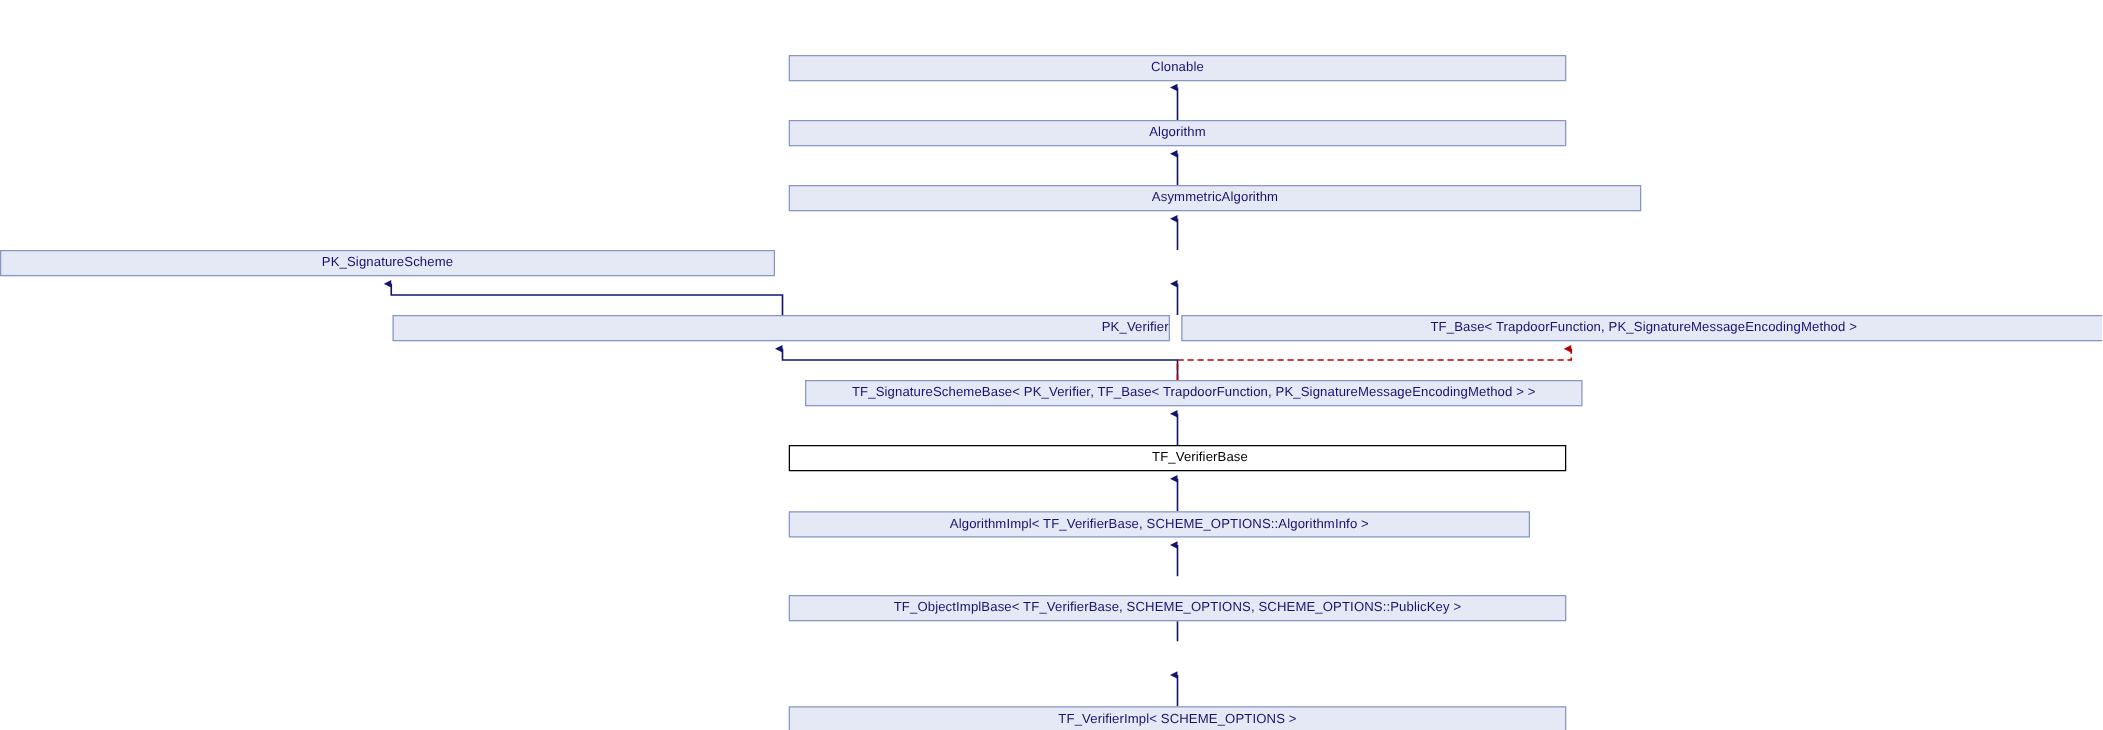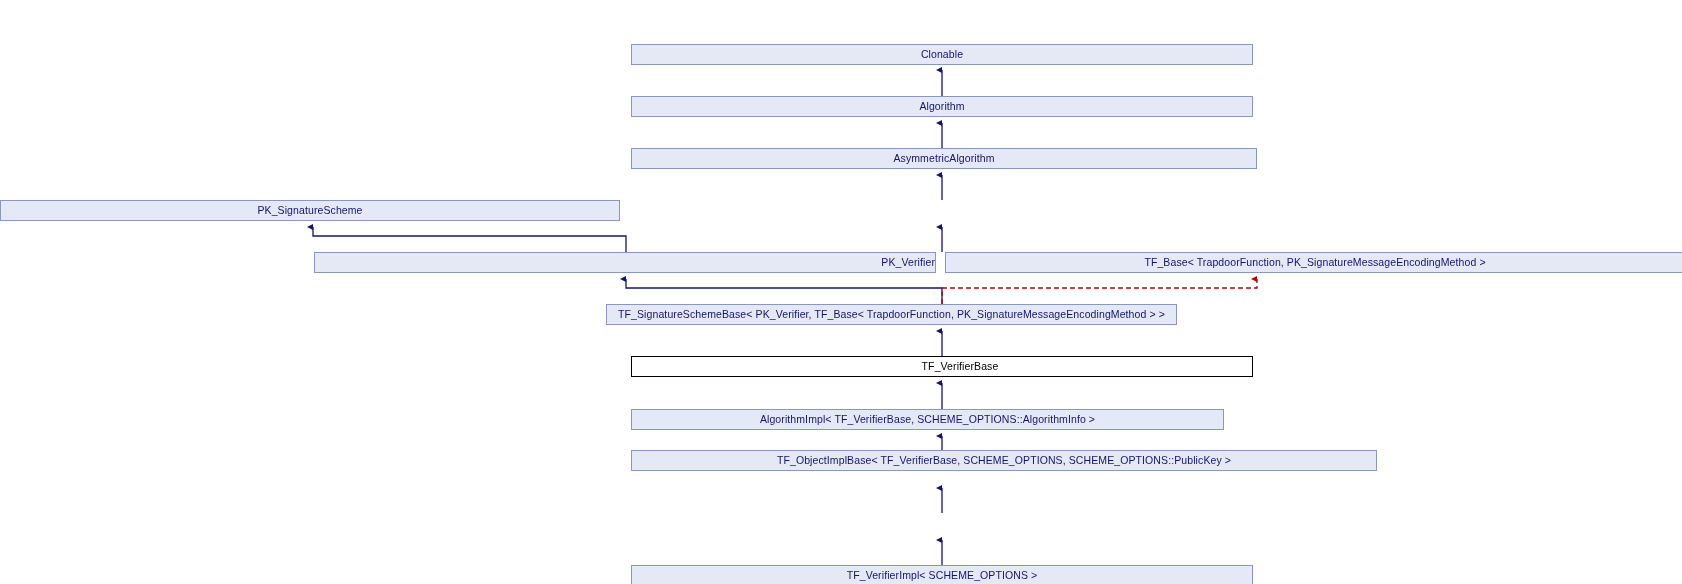--- a/index.html
+++ b/index.html
@@ -83,23 +83,23 @@
 
     <line x1="942" y1="417" x2="942" y2="392" stroke="#14146e" stroke-width="1.3" marker-end="url(#arrow-nav)"></line>
 
     <line x1="942" y1="469" x2="942" y2="444" stroke="#14146e" stroke-width="1.3" marker-end="url(#arrow-nav)"></line>
 
     <line x1="942" y1="521" x2="942" y2="496" stroke="#14146e" stroke-width="1.3" marker-end="url(#arrow-nav)"></line>
   </svg>
 
   <div class="node" style="left: 631px; top: 0px; width: 622px;">Clonable</div>
   <div class="node" style="left: 631px; top: 52px; width: 622px;">Algorithm</div>
-  <div class="node" style="left: 631px; top: 104px; width: 626px;">AsymmetricAlgorithm</div>
+  <div class="node" style="left: 631px; top: 104px; width: 682px;">AsymmetricAlgorithm</div>
   <div class="node" style="left: 0px; top: 156px; width: 620px;">PK_SignatureScheme</div>
   <div class="node" style="left: 314px; top: 208px; width: 622px; text-align: right;">PK_Verifier</div>
   <div class="node" style="left: 945px; top: 208px; width: 740px;">TF_Base&lt; TrapdoorFunction, PK_SignatureMessageEncodingMethod &gt;</div>
-  <div class="node" style="left: 606px; top: 260px; width: 571px;">TF_SignatureSchemeBase&lt; PK_Verifier, TF_Base&lt; TrapdoorFunction, PK_SignatureMessageEncodingMethod &gt; &gt;</div>
+  <div class="node" style="left: 644px; top: 260px; width: 622px;">TF_SignatureSchemeBase&lt; PK_Verifier, TF_Base&lt; TrapdoorFunction, PK_SignatureMessageEncodingMethod &gt; &gt;</div>
   <div class="node current" style="left: 631px; top: 312px; width: 622px;">TF_VerifierBase</div>
   <div class="node" style="left: 631px; top: 365px; width: 593px;">AlgorithmImpl&lt; TF_VerifierBase, SCHEME_OPTIONS::AlgorithmInfo &gt;</div>
-  <div class="node" style="left: 631px; top: 406px; width: 746px;">TF_ObjectImplBase&lt; TF_VerifierBase, SCHEME_OPTIONS, SCHEME_OPTIONS::PublicKey &gt;</div>
+  <div class="node" style="left: 631px; top: 432px; width: 622px;">TF_ObjectImplBase&lt; TF_VerifierBase, SCHEME_OPTIONS, SCHEME_OPTIONS::PublicKey &gt;</div>
   <div class="node" style="left: 631px; top: 521px; width: 622px;">TF_VerifierImpl&lt; SCHEME_OPTIONS &gt;</div>
 
 </div>
 
 </body></html>

